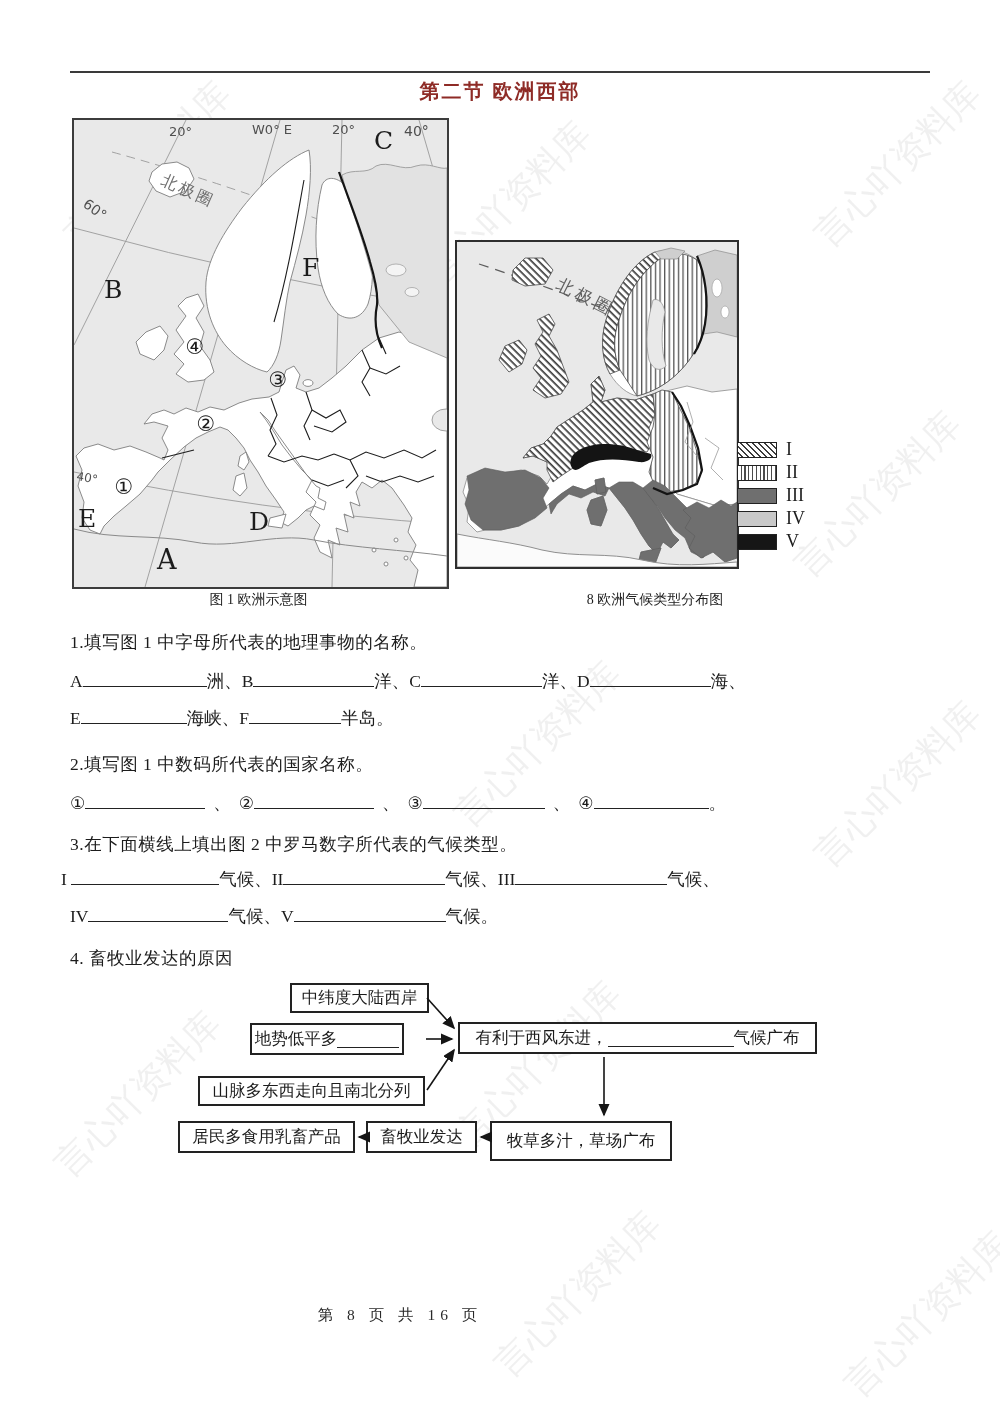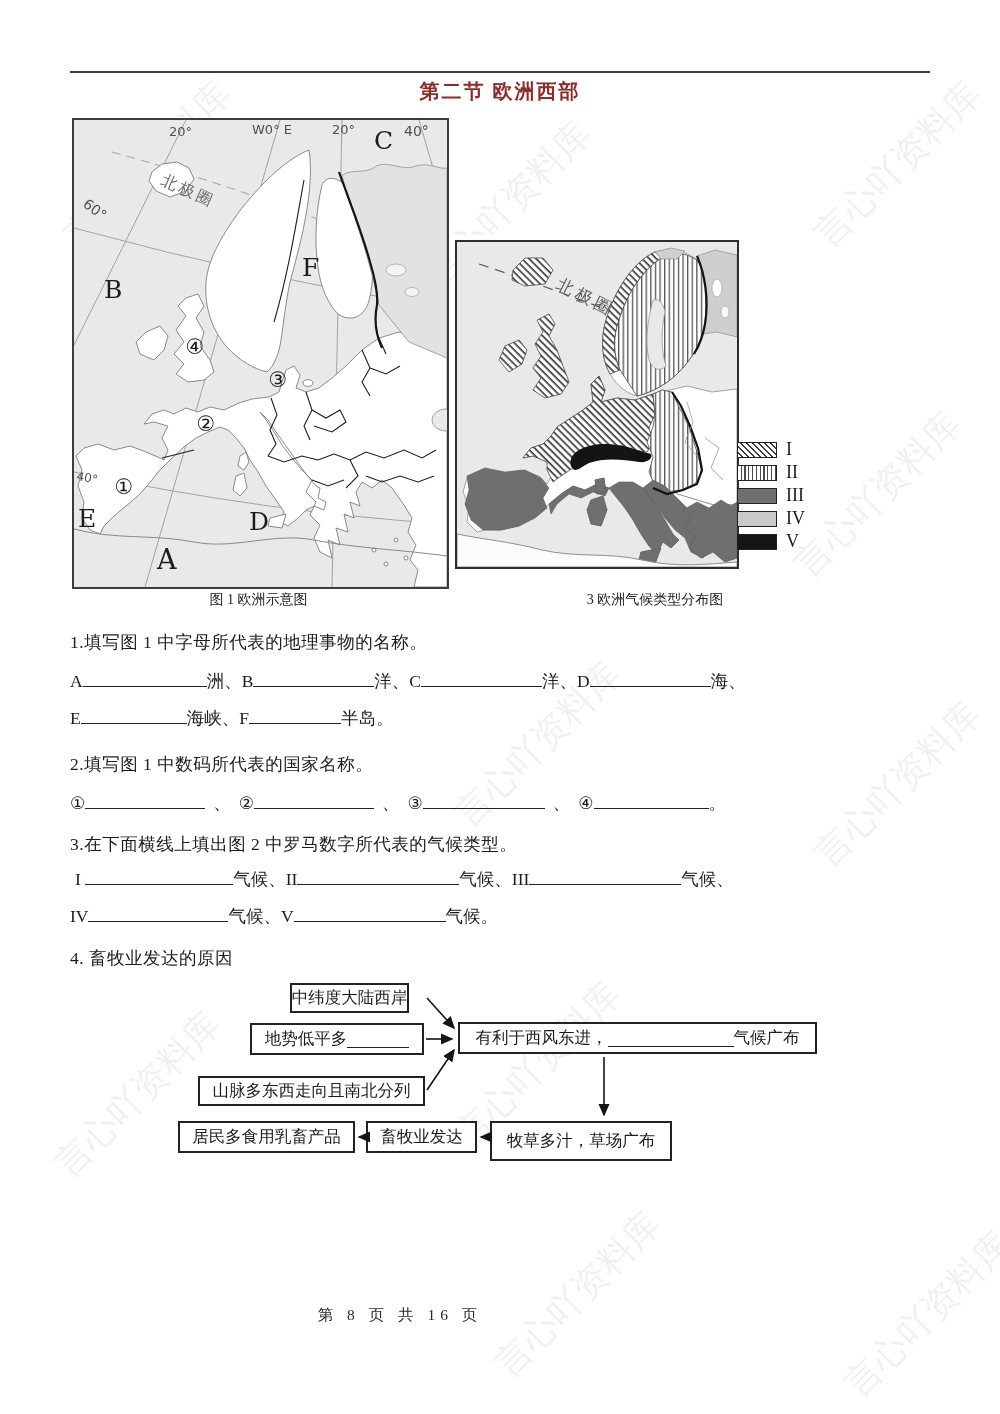--- a/index.html
+++ b/index.html
@@ -252,55 +252,55 @@
       <span class="lg-sw sw-iv"></span>
       <span class="lg-lab">IV</span>
     </div>
   <div class="lg-row">
       <span class="lg-sw sw-v"></span>
       <span class="lg-lab">V</span>
     </div>
 </div>
 
 <div class="caption cap1">图 1 欧洲示意图</div>
-<div class="caption cap2">3 欧洲气候类型分布图</div>
+<div class="caption cap2">8 欧洲气候类型分布图</div>
 
 <div class="qt" style="top:630px;">1.填写图 1 中字母所代表的地理事物的名称。</div>
 
 <div class="line" style="top:668px;">
   <span>A</span><span class="bl" style="width:124px;"></span><span>洲、</span><span>B</span><span class="bl" style="width:121px;"></span><span>洋、</span><span>C</span><span class="bl" style="width:121px;"></span><span>洋、</span><span>D</span><span class="bl" style="width:121px;"></span><span>海、</span>
 </div>
 
 <div class="line" style="top:705px;">
   <span>E</span><span class="bl" style="width:106px;"></span><span>海峡、</span><span>F</span><span class="bl" style="width:92px;"></span><span>半岛。</span>
 </div>
 
 <div class="qt" style="top:752px;">2.填写图 1 中数码所代表的国家名称。</div>
 
 <div class="line" style="top:790px;">
   <span class="circled">①</span><span class="bl" style="width:120px;"></span><span class="sep">、</span><span class="circled">②</span><span class="bl" style="width:120px;"></span><span class="sep">、</span><span class="circled">③</span><span class="bl" style="width:122px;"></span><span class="sep">、</span><span class="circled">④</span><span class="bl" style="width:115px;"></span><span>。</span>
 </div>
 
 <div class="qt" style="top:832px;">3.在下面横线上填出图 2 中罗马数字所代表的气候类型。</div>
 
-<div class="line" style="top:866px;left:75px;">
+<div class="line" style="top:866px;left:61px;">
   <span>I</span> <span class="bl" style="width:148px;"></span><span>气候、</span><span>II</span><span class="bl" style="width:162px;"></span><span>气候、</span><span>III</span><span class="bl" style="width:152px;"></span><span>气候、</span>
 </div>
 
 <div class="line" style="top:903px;">
   <span>IV</span><span class="bl" style="width:140px;"></span><span>气候、</span><span>V</span><span class="bl" style="width:152px;"></span><span>气候。</span>
 </div>
 
 <div class="qt" style="top:946px;">4. 畜牧业发达的原因</div>
 
-<div class="fbox" style="left:290px;top:983px;width:119px;height:30px;">
+<div class="fbox" style="left:290px;top:983px;width:139px;height:30px;">
     <span>中纬度大陆西岸</span>
   </div>
 
-<div class="fbox" style="left:250px;top:1023px;width:174px;height:32px;">
+<div class="fbox" style="left:250px;top:1023px;width:154px;height:32px;">
     <span>地势低平多</span>
     <span class="bl" style="width:62px;"></span>
   </div>
 
 <div class="fbox" style="left:198px;top:1076px;width:227px;height:30px;">
     <span>山脉多东西走向且南北分列</span>
   </div>
 
 <div class="fbox" style="left:458px;top:1022px;width:359px;height:32px;">
     <span>有利于西风东进，</span>

